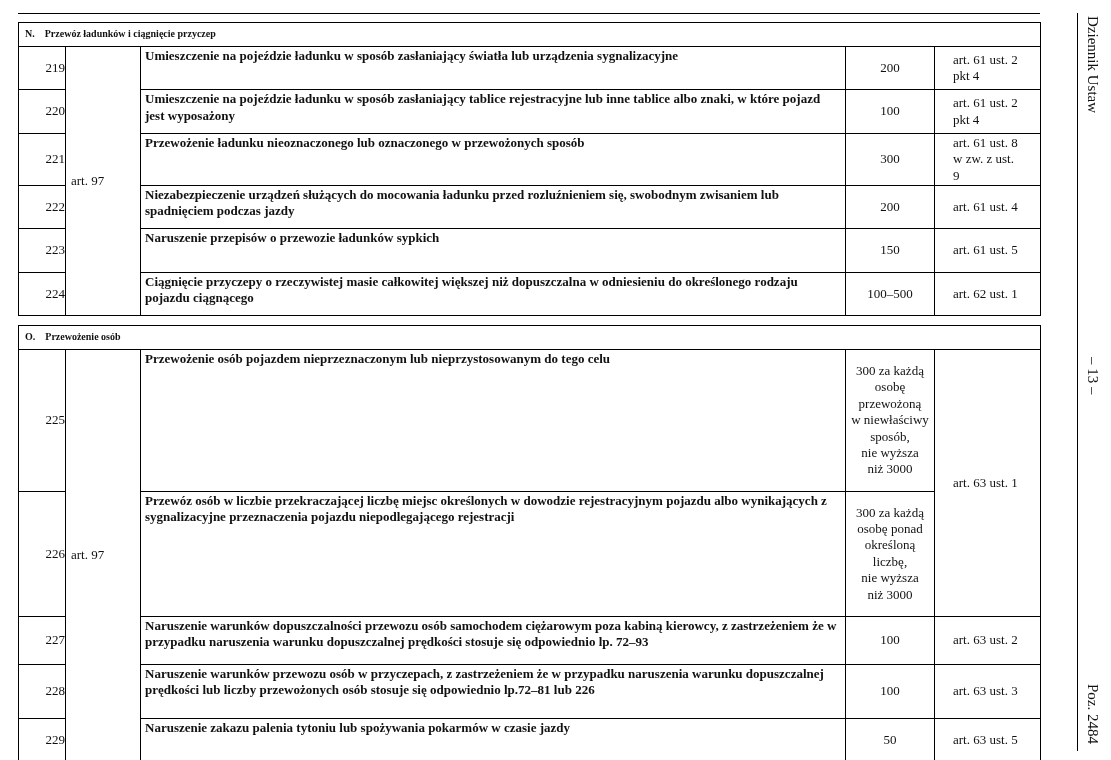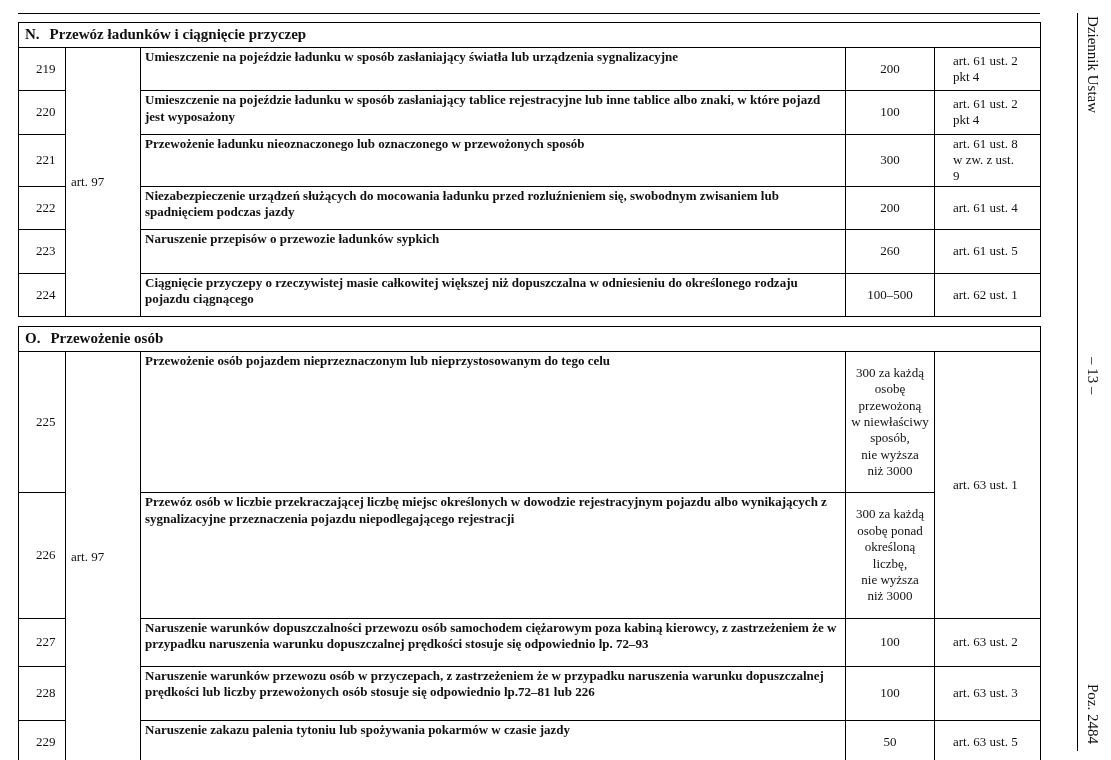--- a/index.html
+++ b/index.html
@@ -38,30 +38,30 @@
   table.vtable + table.vtable { margin-top: 9px; }
 
   table.vtable td {
     border: 1px solid #000;
     overflow: hidden;
   }
   table.vtable { border: 1.6px solid #000; }
 
   td.sec-head {
     font-weight: bold;
-    font-size: 15px;
+    font-size: 10px;
     padding: 2px 6px 3px 6px;
     vertical-align: middle;
     border: 1.6px solid #000;
   }
   td.sec-head .sec-letter { margin-right: 10px; }
 
   td.lp {
-    text-align: left;
-    padding-left: 17px;
+    text-align: right;
+    padding-left: 24px;
     vertical-align: middle;
     font-family: Liberation Serif, serif;
   }
   td.artgroup {
     text-align: left;
     padding-left: 5px;
     vertical-align: middle;
     margin-top: 23px;
   }
   td.desc {
@@ -145,21 +145,21 @@
       </tr>
       <tr style="height:40px">
         <td class="lp">222</td>
         <td class="desc">Niezabezpieczenie urządzeń służących do mocowania ładunku przed rozluźnieniem się, swobodnym zwisaniem lub spadnięciem podczas jazdy</td>
         <td class="fine">200</td>
         <td class="legal">art. 61 ust. 4</td>
       </tr>
       <tr style="height:36px">
         <td class="lp">223</td>
         <td class="desc">Naruszenie przepisów o przewozie ładunków sypkich</td>
-        <td class="fine">260</td>
+        <td class="fine">150</td>
         <td class="legal">art. 61 ust. 5</td>
       </tr>
       <tr style="height:42px">
         <td class="lp">224</td>
         <td class="desc">Ciągnięcie przyczepy o rzeczywistej masie całkowitej większej niż dopuszczalna w odniesieniu do określonego rodzaju pojazdu ciągnącego</td>
         <td class="fine">100–500</td>
         <td class="legal">art. 62 ust. 1</td>
       </tr>
     </tbody>
       </table>

